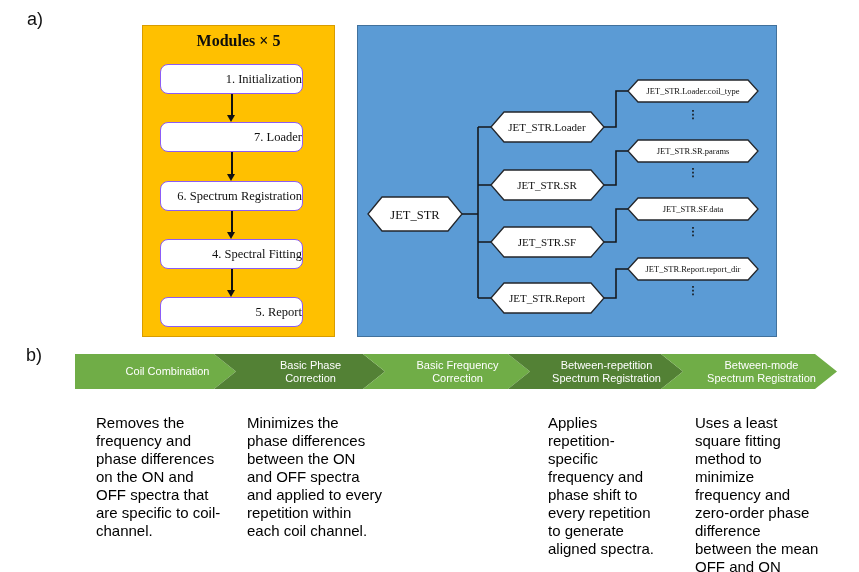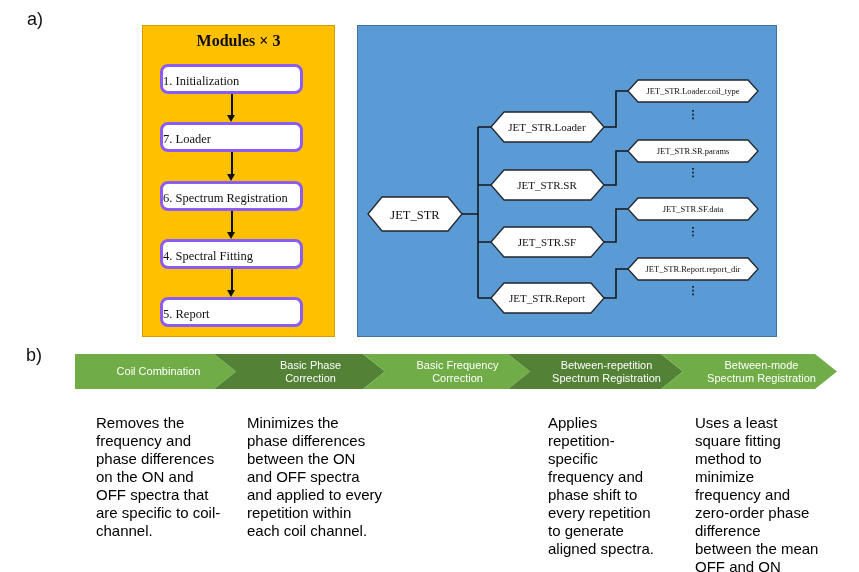--- a/index.html
+++ b/index.html
@@ -8,23 +8,23 @@
   .fig-label{position:absolute;font-size:18px;color:#111;}
   .fig-label.a{left:27px;top:9px;}
   .fig-label.b{left:26px;top:345px;}
 
   
   .modules-panel{position:absolute;left:142px;top:25px;width:193px;height:312px;
                  background:#FFC000;border:1px solid #D89C00;box-sizing:border-box;}
   .panel-title{position:absolute;top:6px;left:0;width:100%;text-align:center;
                font-family:"Liberation Serif",serif;font-weight:bold;font-size:16px;color:#0d0d0d;}
   .module-box{position:absolute;left:17px;width:143px;height:30px;box-sizing:border-box;
-              background:#fff;border:3px solid #8b5cf6;border-radius:8px;
+              background:#fff;border:1px solid #8b5cf6;border-radius:8px;
               font-family:"Liberation Serif",serif;font-size:12.5px;line-height:28px;
-              text-align:left;color:#111;}
+              text-align:right;color:#111;}
   .v-arrow{position:absolute;left:84px;width:9px;}
   .v-arrow .shaft{position:absolute;left:4px;top:0;width:1.5px;background:#111;}
   .v-arrow .head{position:absolute;left:0;width:0;height:0;
                  border-left:4.5px solid transparent;border-right:4.5px solid transparent;
                  border-top:7px solid #111;}
 
   
   .ds-panel{position:absolute;left:357px;top:25px;width:420px;height:312px;
             background:#5B9BD5;border:1px solid #41719C;box-sizing:border-box;}
   .ds-panel svg{position:absolute;left:0;top:0;}
@@ -34,21 +34,21 @@
   .hex-label.root{font-size:12.5px;}
   .hex-label.child{font-size:11px;}
   .hex-label.leaf{font-size:8.5px;}
   .dots{font-family:"Liberation Serif",serif;font-size:11px;font-weight:bold;fill:#111;text-anchor:middle;}
 
   
   .chevron-svg{position:absolute;left:75px;top:354px;}
   .chevron-labels{position:absolute;left:75px;top:354px;width:765px;height:35px;}
   .chevron-label{position:absolute;top:0;height:35px;display:flex;align-items:center;justify-content:center;
                  text-align:center;color:#fff;font-size:11px;line-height:13px;white-space:pre-line;}
-  .cl1{left:3px;width:161px;text-align:right;}
+  .cl1{left:12px;width:161px;text-align:right;}
   .cl2{left:161px;width:149px;}
   .cl3{left:310px;width:145px;}
   .cl4{left:455px;width:153px;}
   .cl5{left:608px;width:157px;}
 
   
   .desc{position:absolute;top:414px;font-size:15px;line-height:18px;color:#000;}
   .d1{left:96px;width:128px;}
   .d2{left:247px;width:136px;}
   .d3{left:398px;width:118px;}
@@ -56,21 +56,21 @@
   .d5{left:695px;width:124px;}
 </style>
 </head>
 <body>
 
 <div class="canvas">
 
   <div class="fig-label a">a)</div>
 
   <div class="modules-panel">
-    <div class="panel-title">Modules × 3</div>
+    <div class="panel-title">Modules × 5</div>
 
     <div class="module-box" style="top:38px">1. Initialization</div>
     <div class="module-box" style="top:96px">7. Loader</div>
     <div class="module-box" style="top:155px">6. Spectrum Registration</div>
     <div class="module-box" style="top:213px">4. Spectral Fitting</div>
     <div class="module-box" style="top:271px">5. Report</div>
 
     <div class="v-arrow" style="top:68px;height:28px">
         <div class="shaft" style="height:21px"></div>
         <div class="head" style="top:21px"></div>

